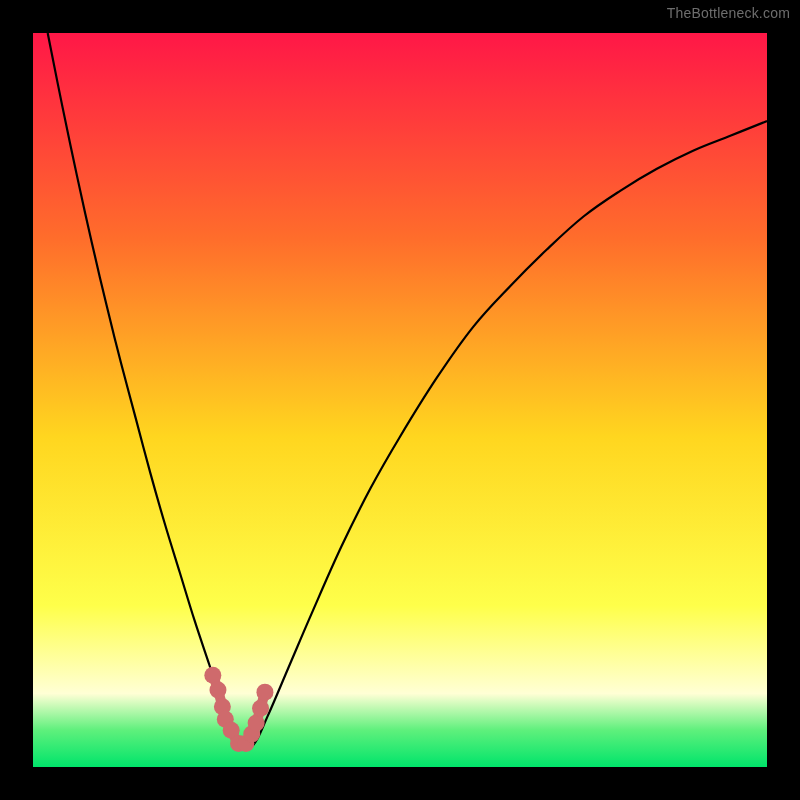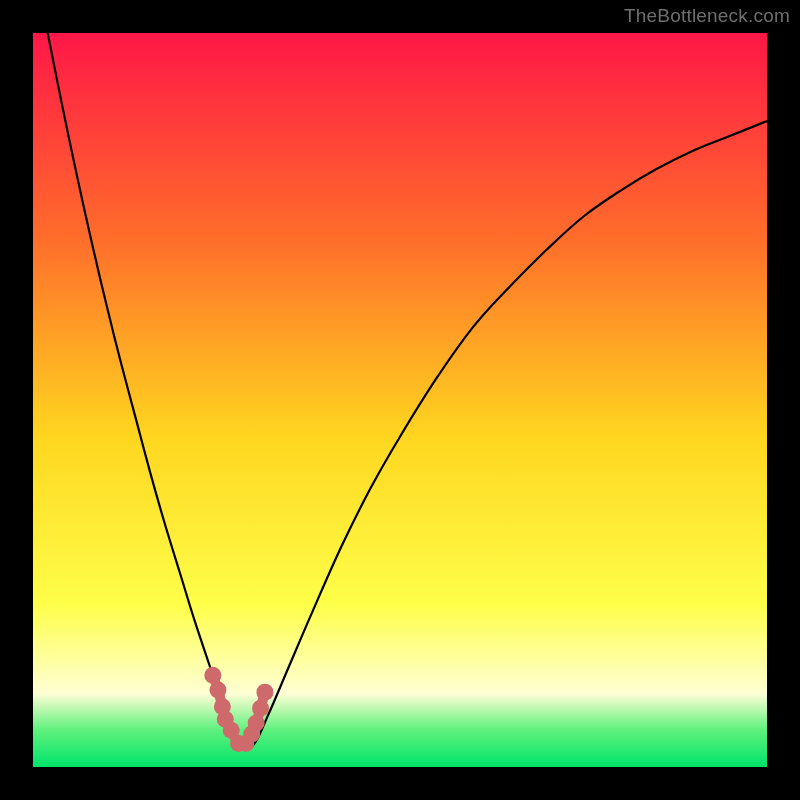--- a/index.html
+++ b/index.html
@@ -17,21 +17,21 @@
     top: 33px;
     width: 734px;
     height: 734px;
     overflow: visible;
   }
   .watermark {
     position: absolute;
     top: 5px;
     right: 10px;
     color: #6e6e6e;
-    font-size: 19px;
+    font-size: 14px;
     font-weight: 500;
     letter-spacing: 0.2px;
     user-select: none;
   }
   svg {
     display: block;
   }
 </style>
 </head>
 <body>

